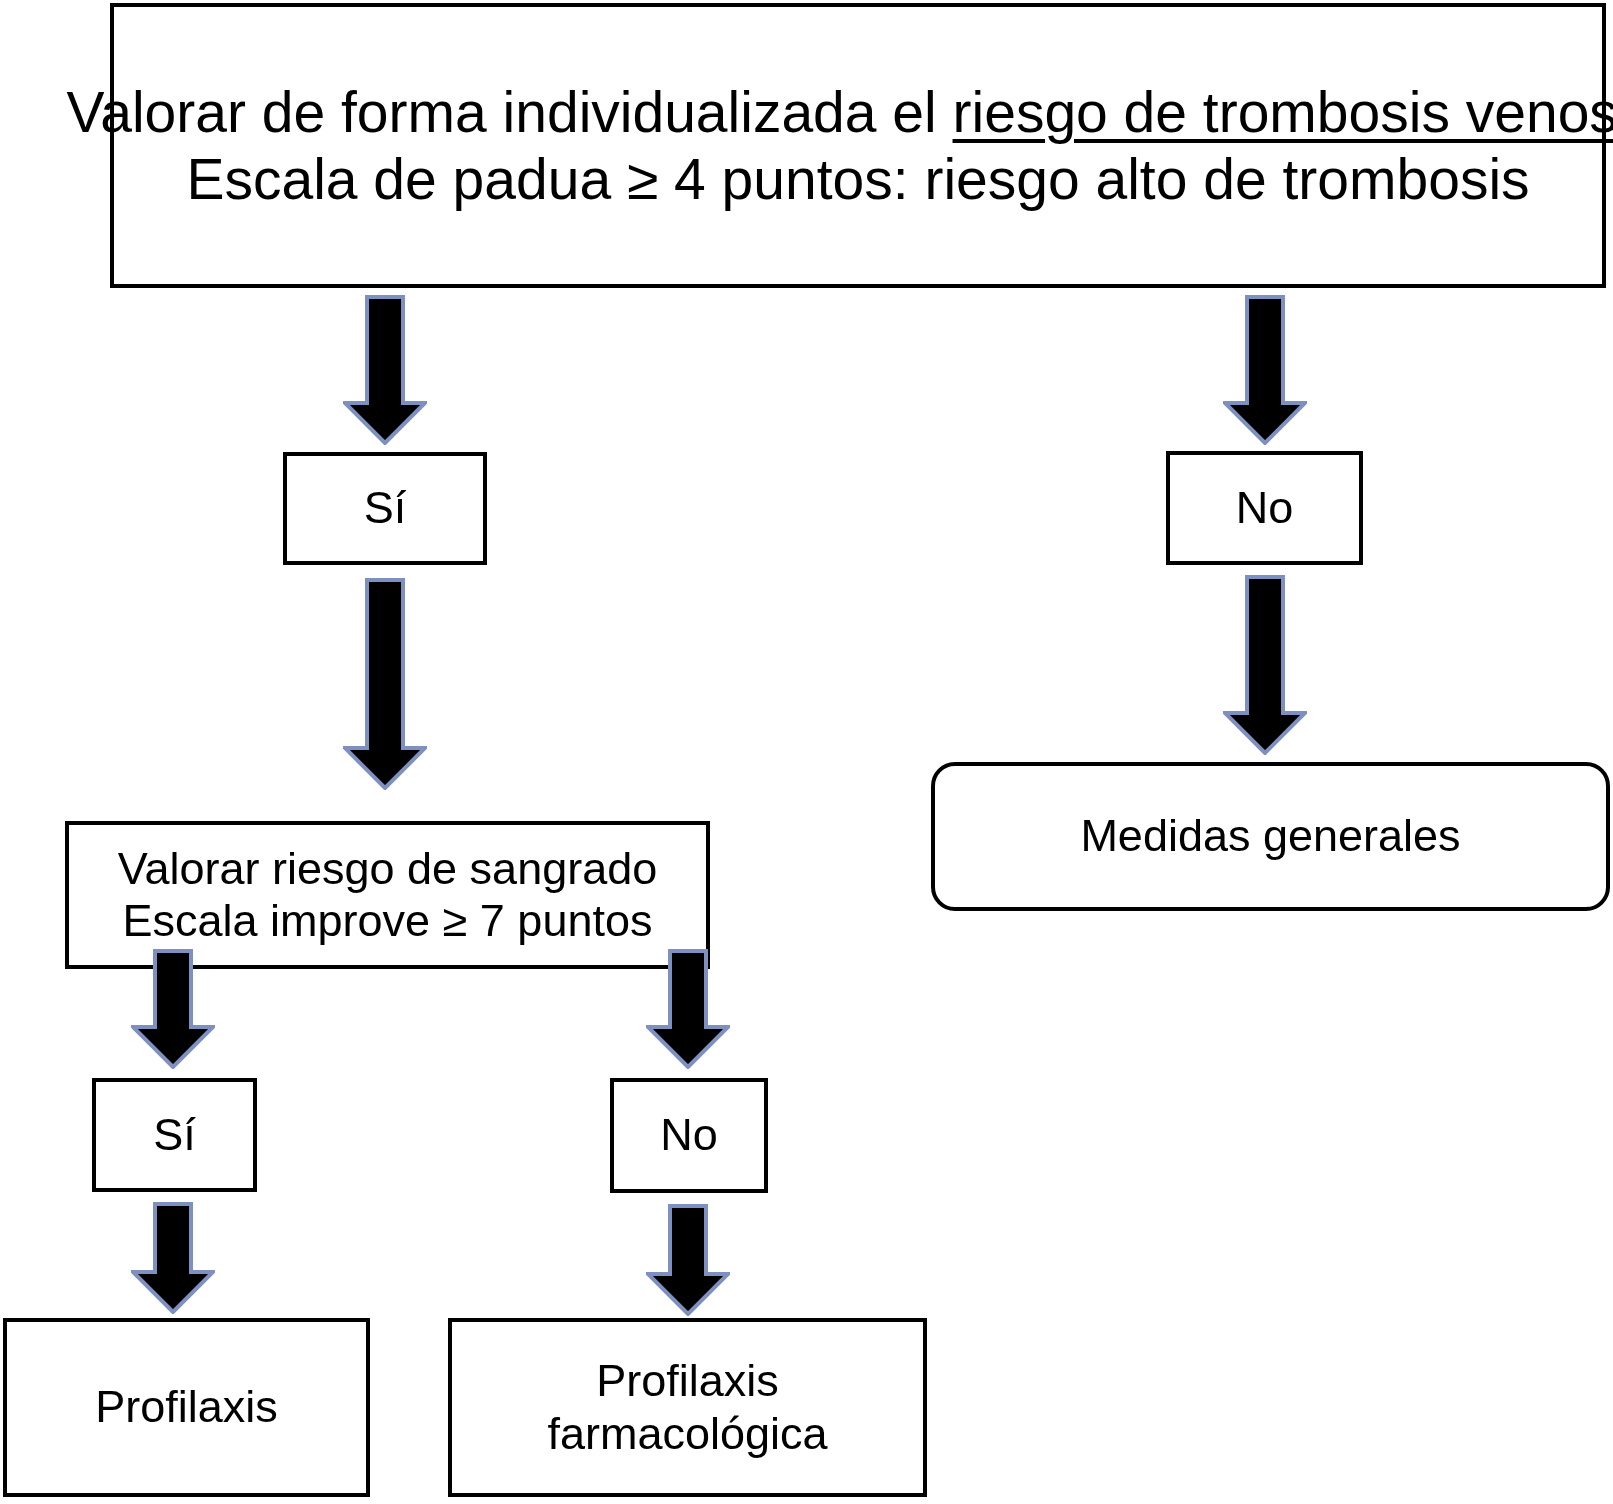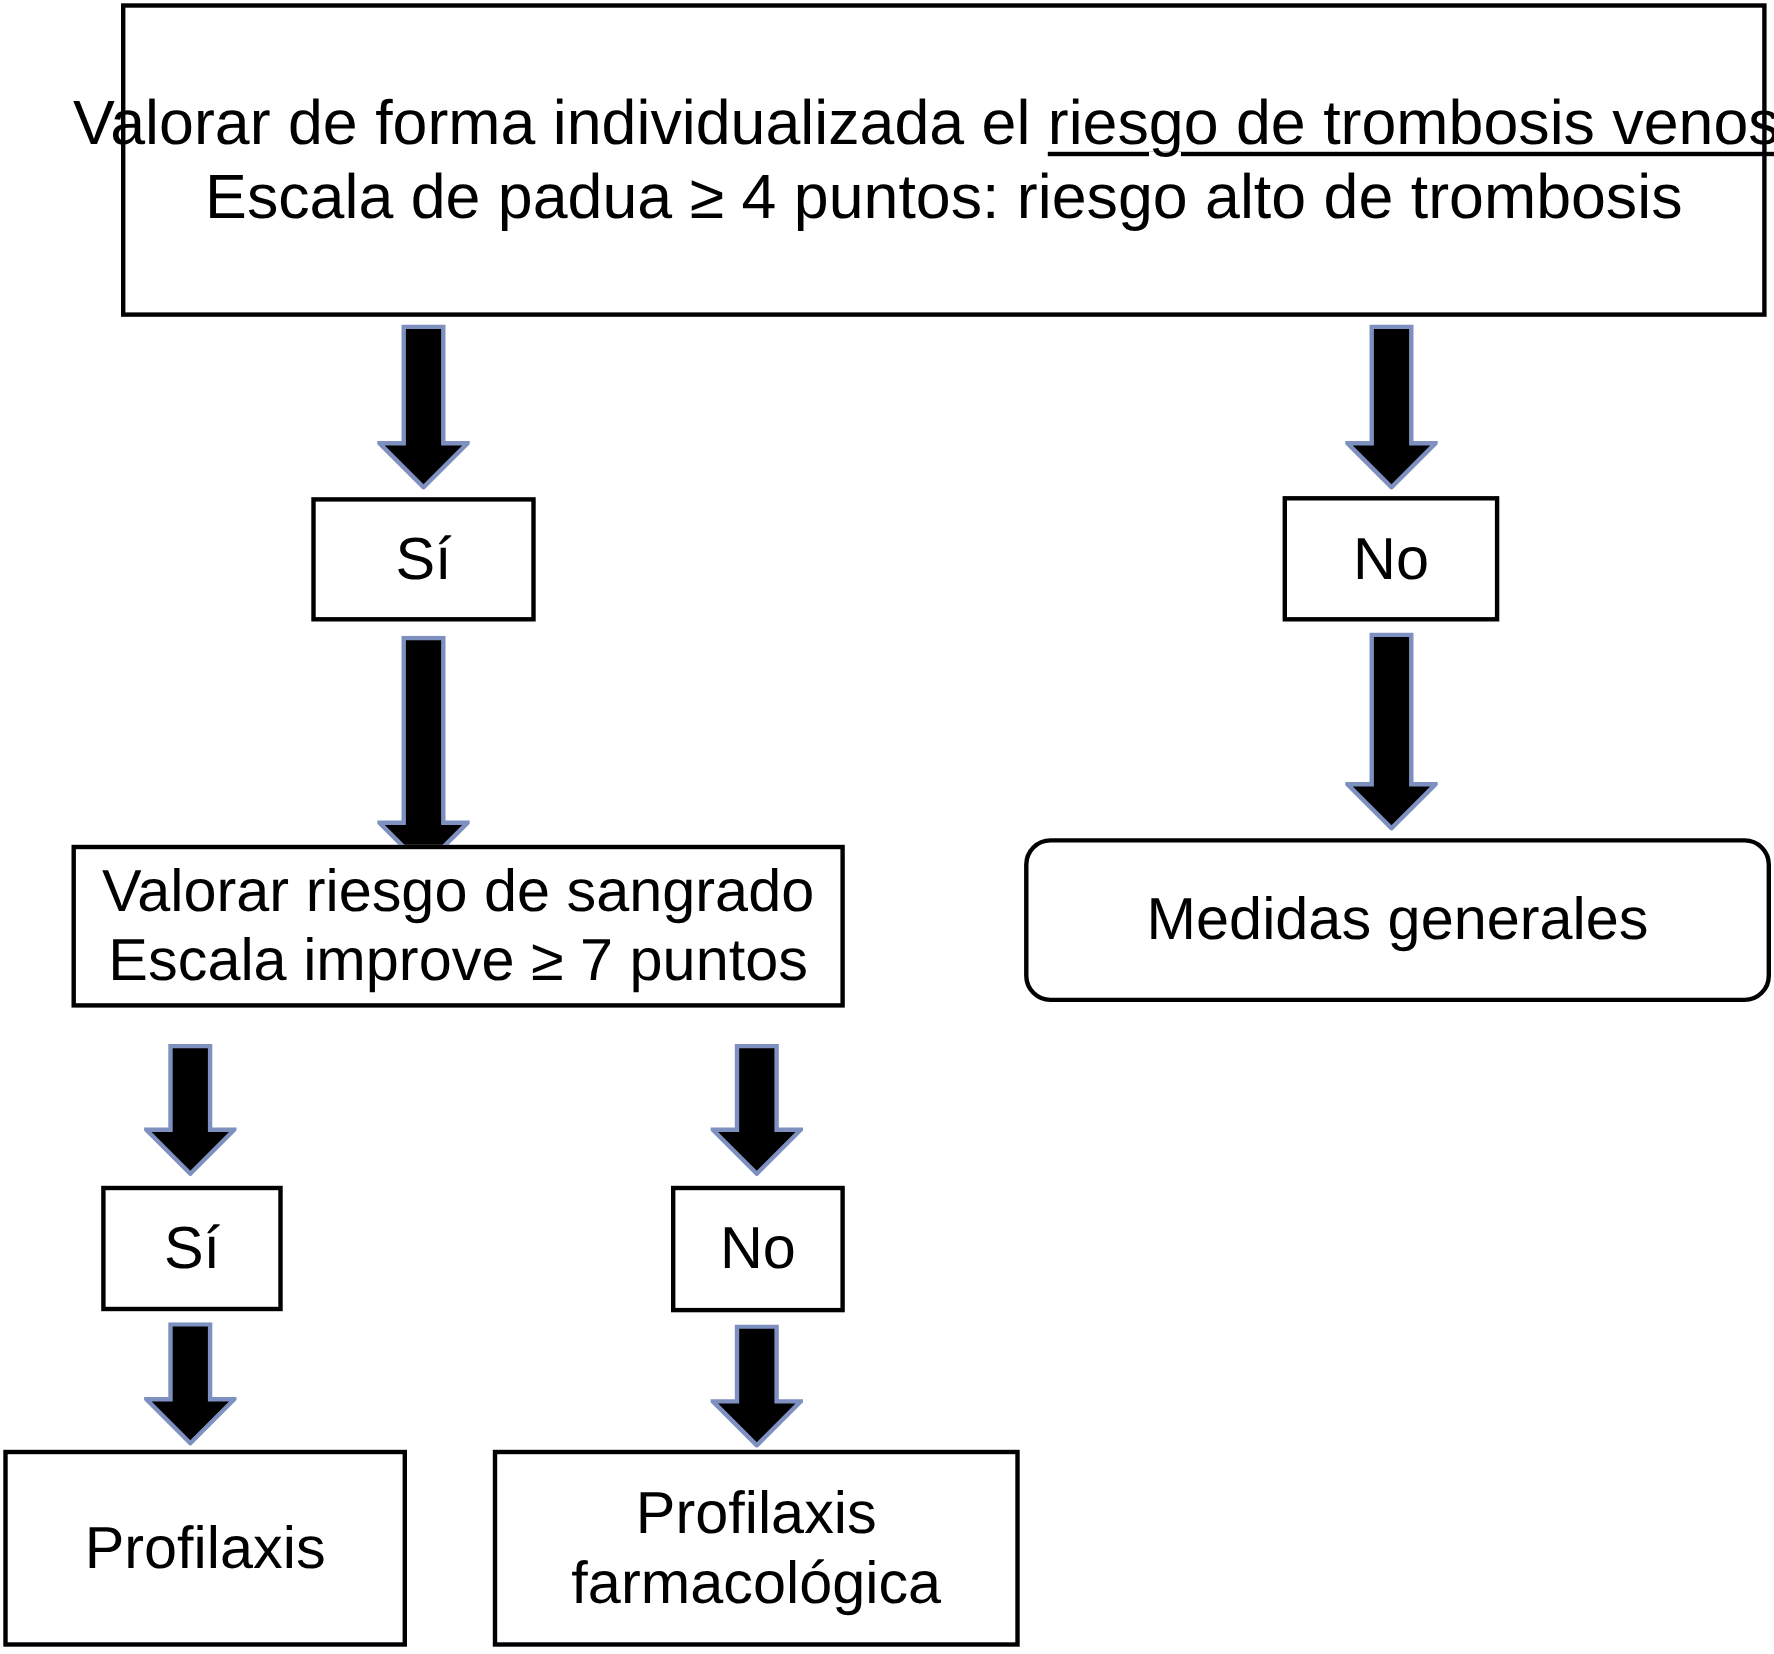--- a/index.html
+++ b/index.html
@@ -16,21 +16,21 @@
     position: absolute;
     background: #ffffff;
     border: 4px solid #000000;
     box-sizing: border-box;
     display: flex;
     align-items: center;
     justify-content: center;
     text-align: center;
   }
   .txt {
-    font-size: 54px;
+    font-size: 45px;
     line-height: 1.16;
     white-space: nowrap;
   }
   .txt-lg { font-size: 57px; }
   .ul {
     text-decoration: underline;
     text-decoration-thickness: 4px;
     text-underline-offset: 7px;
   }
   .arrow { position: absolute; display: block; }
@@ -64,21 +64,21 @@
   </div>
 
   <svg class="arrow" style="left:343px; top:578px;" width="84" height="212" viewBox="0 0 84 212">
     <polygon points="24,2 60,2 60,170 82,170 42,210 2,170 24,170" fill="#000000" stroke="#7d90bf" stroke-width="4" stroke-linejoin="miter"></polygon>
   </svg>
 
   <svg class="arrow" style="left:1223px; top:575px;" width="84" height="180" viewBox="0 0 84 180">
     <polygon points="24,2 60,2 60,138 82,138 42,178 2,138 24,138" fill="#000000" stroke="#7d90bf" stroke-width="4" stroke-linejoin="miter"></polygon>
   </svg>
 
-  <div class="fbox" style="left:65px; top:768px; width:703px; height:148px;">
+  <div class="fbox" style="left:65px; top:821px; width:645px; height:148px;">
     <div class="txt">
       <div>Valorar riesgo de sangrado</div>
       <div>Escala improve ≥ 7 puntos</div>
     </div>
   </div>
 
   <div class="fbox" style="left:931px; top:762px; width:679px; height:149px;border-radius:24px;">
     <div class="txt">Medidas generales</div>
   </div>
 

